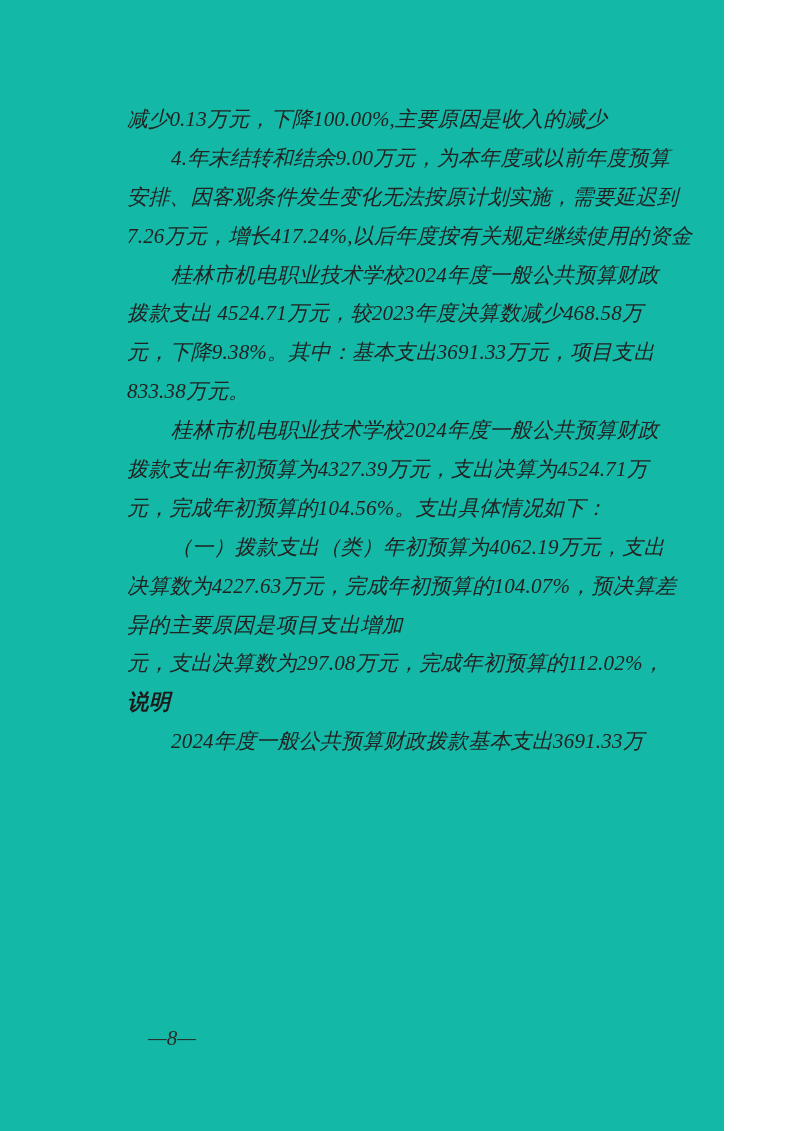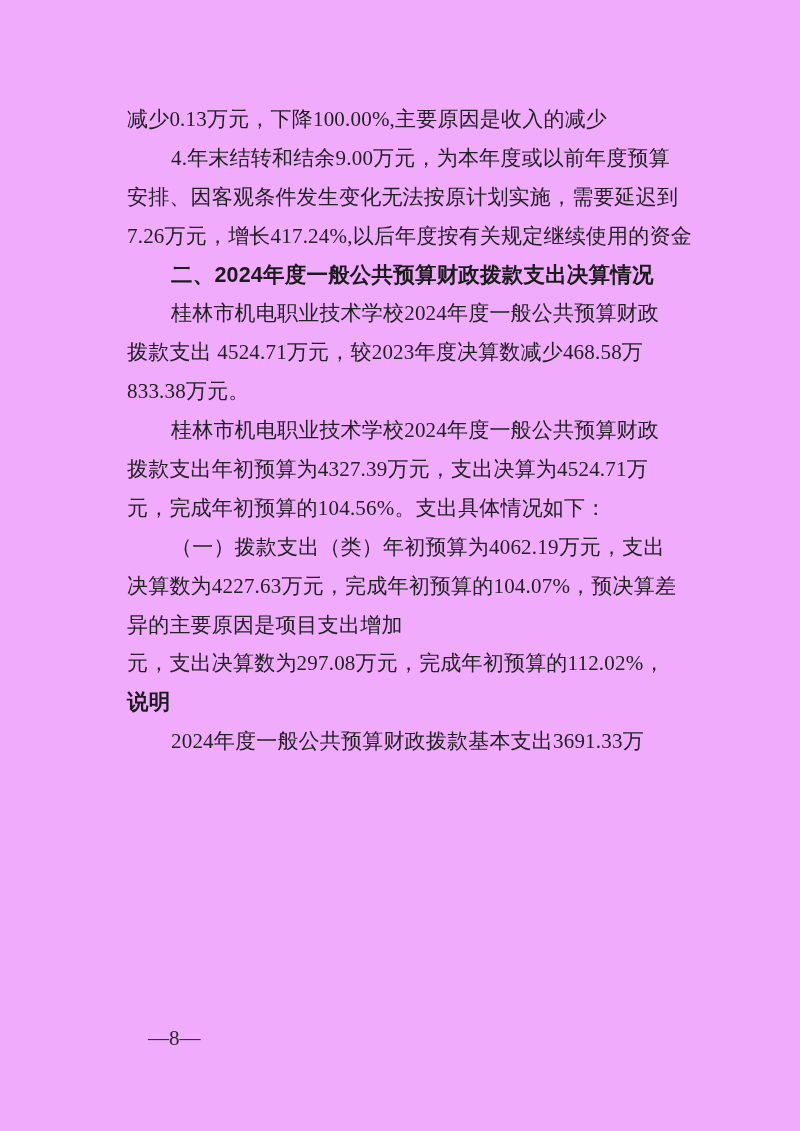--- a/index.html
+++ b/index.html
@@ -2,26 +2,27 @@
 <html><head>
 <meta charset="utf-8">
 <style>
   html, body {
     margin: 0;
     padding: 0;
     background: #ffffff;
   }
   .page {
     position: relative;
-    width: 800px;
+    width: 724px;
     height: 1131px;
-    background: #f0abfc;
+    background: #14b8a6;
     overflow: hidden;
     font-family: "Liberation Serif", "DejaVu Serif", serif;
     color: #222222;
+    font-style: italic;
   }
   .content {
     position: absolute;
     top: 100px;
     left: 127px;
     width: 553px;
   }
   .line {
     font-size: 21px;
     line-height: 38.9px;
@@ -50,23 +51,23 @@
 </style>
 </head>
 <body>
 
 <div class="page">
   <div class="content">
     <div class="line">减少0.13万元，下降100.00%,主要原因是收入的减少</div>
     <div class="line indent">4.年末结转和结余9.00万元，为本年度或以前年度预算</div>
     <div class="line">安排、因客观条件发生变化无法按原计划实施，需要延迟到</div>
     <div class="line">7.26万元，增长417.24%,以后年度按有关规定继续使用的资金</div>
-    <div class="line heading indent">二、2024年度一般公共预算财政拨款支出决算情况</div>
     <div class="line indent">桂林市机电职业技术学校2024年度一般公共预算财政</div>
     <div class="line">拨款支出 4524.71万元，较2023年度决算数减少468.58万</div>
+    <div class="line">元，下降9.38%。其中：基本支出3691.33万元，项目支出</div>
     <div class="line">833.38万元。</div>
     <div class="line indent">桂林市机电职业技术学校2024年度一般公共预算财政</div>
     <div class="line">拨款支出年初预算为4327.39万元，支出决算为4524.71万</div>
     <div class="line">元，完成年初预算的104.56%。支出具体情况如下：</div>
     <div class="line indent">（一）拨款支出（类）年初预算为4062.19万元，支出</div>
     <div class="line">决算数为4227.63万元，完成年初预算的104.07%，预决算差</div>
     <div class="line">异的主要原因是项目支出增加</div>
     <div class="line">元，支出决算数为297.08万元，完成年初预算的112.02%，</div>
     <div class="line heading">说明</div>
     <div class="line indent">2024年度一般公共预算财政拨款基本支出3691.33万</div>

